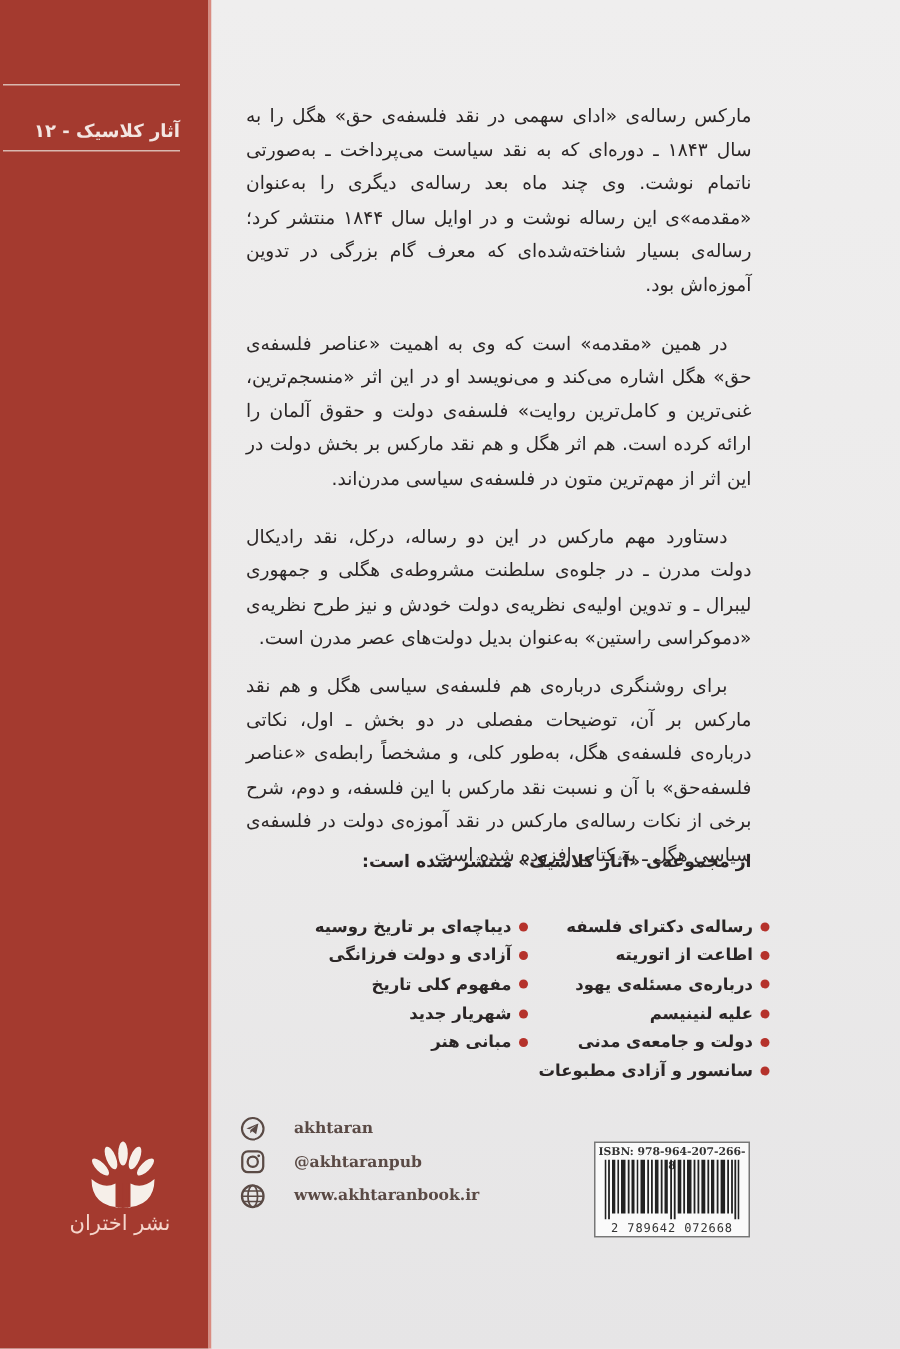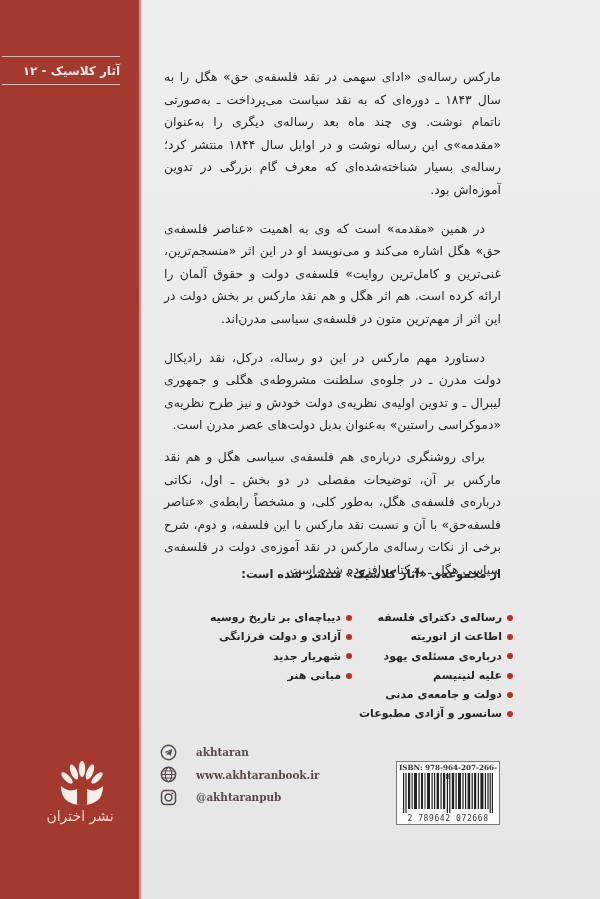--- a/index.html
+++ b/index.html
@@ -13,21 +13,21 @@
       position: absolute; left: 0; top: 0; width: 139px; height: 899px;
       background: #a43a2f;
     }
     .spine-panel::after {
       content: ""; position: absolute; right: -2px; top: 0; width: 2px; height: 100%;
       background: #d98b80;
     }
     .series-label {
       position: absolute; left: 2px; top: 56px; width: 118px;
       border-top: 1px solid #d9b8b0; border-bottom: 1px solid #d9b8b0;
-      padding: 6px 0 5px 0;
+      padding: 22px 0 5px 0;
       direction: rtl; text-align: right;
       color: #f3e6e2; font-size: 12px; font-weight: bold; line-height: 16px;
     }
     .back-page {
       position: absolute; left: 141px; top: 0; width: 459px; height: 899px;
       background: linear-gradient(180deg, #efeeee 0%, #ebeaea 60%, #e6e5e6 100%);
     }
     .blurb {
       position: absolute; left: 164px; top: 66px; width: 337px;
       direction: rtl; text-align: justify;
@@ -141,53 +141,57 @@
   <li>
       <span class="bullet"></span>
       <span>دیباچه‌ای بر تاریخ روسیه</span>
     </li>
   <li>
       <span class="bullet"></span>
       <span>آزادی و دولت فرزانگی</span>
     </li>
   <li>
       <span class="bullet"></span>
+      <span>مفهوم کلی تاریخ</span>
+    </li>
+  <li>
+      <span class="bullet"></span>
       <span>شهریار جدید</span>
     </li>
   <li>
       <span class="bullet"></span>
       <span>مبانی هنر</span>
     </li>
 </ul>
 
 <div class="contacts">
   <div class="contact">
     <svg class="ico" viewBox="0 0 18 18">
         <circle cx="9" cy="9" r="7.6" fill="none" stroke="#5a4a45" stroke-width="1.5"></circle>
         <path d="M4.5 8.8 L13 5.3 L11.4 12.8 L8.6 10.7 L7.2 12.2 L7.3 9.8 L11.6 6.5 L6.6 9.3 Z" fill="#5a4a45"></path>
       </svg>
     <span>akhtaran</span>
   </div>
   <div class="contact">
     <svg class="ico" viewBox="0 0 18 18">
+        <rect x="1.6" y="1.6" width="14.8" height="14.8" rx="4" fill="none" stroke="#5a4a45" stroke-width="1.6"></rect>
+        <circle cx="9" cy="9" r="3.6" fill="none" stroke="#5a4a45" stroke-width="1.6"></circle>
+        <circle cx="13.2" cy="4.8" r="1" fill="#5a4a45"></circle>
+      </svg>
+    <span>@akhtaranpub</span>
+  </div>
+  <div class="contact">
+    <svg class="ico" viewBox="0 0 18 18">
         <circle cx="9" cy="9" r="7.6" fill="none" stroke="#5a4a45" stroke-width="1.6"></circle>
         <ellipse cx="9" cy="9" rx="3.4" ry="7.6" fill="none" stroke="#5a4a45" stroke-width="1.2"></ellipse>
         <line x1="1.5" y1="9" x2="16.5" y2="9" stroke="#5a4a45" stroke-width="1.2"></line>
         <line x1="2.6" y1="5.3" x2="15.4" y2="5.3" stroke="#5a4a45" stroke-width="1"></line>
         <line x1="2.6" y1="12.7" x2="15.4" y2="12.7" stroke="#5a4a45" stroke-width="1"></line>
       </svg>
     <span>www.akhtaranbook.ir</span>
-  </div>
-  <div class="contact">
-    <svg class="ico" viewBox="0 0 18 18">
-        <rect x="1.6" y="1.6" width="14.8" height="14.8" rx="4" fill="none" stroke="#5a4a45" stroke-width="1.6"></rect>
-        <circle cx="9" cy="9" r="3.6" fill="none" stroke="#5a4a45" stroke-width="1.6"></circle>
-        <circle cx="13.2" cy="4.8" r="1" fill="#5a4a45"></circle>
-      </svg>
-    <span>@akhtaranpub</span>
   </div>
 </div>
 
 <div class="isbn-box">
   <div class="isbn-text">ISBN: 978-964-207-266-8</div>
   <svg class="barcode" viewBox="0 0 90 40" preserveAspectRatio="none">
     <g fill="#222">
       <rect x="0" y="0" width="1.2" height="40"></rect>
         <rect x="2.4" y="0" width="1.2" height="40"></rect>
       <rect x="5" y="0" width="2.2" height="36"></rect>

